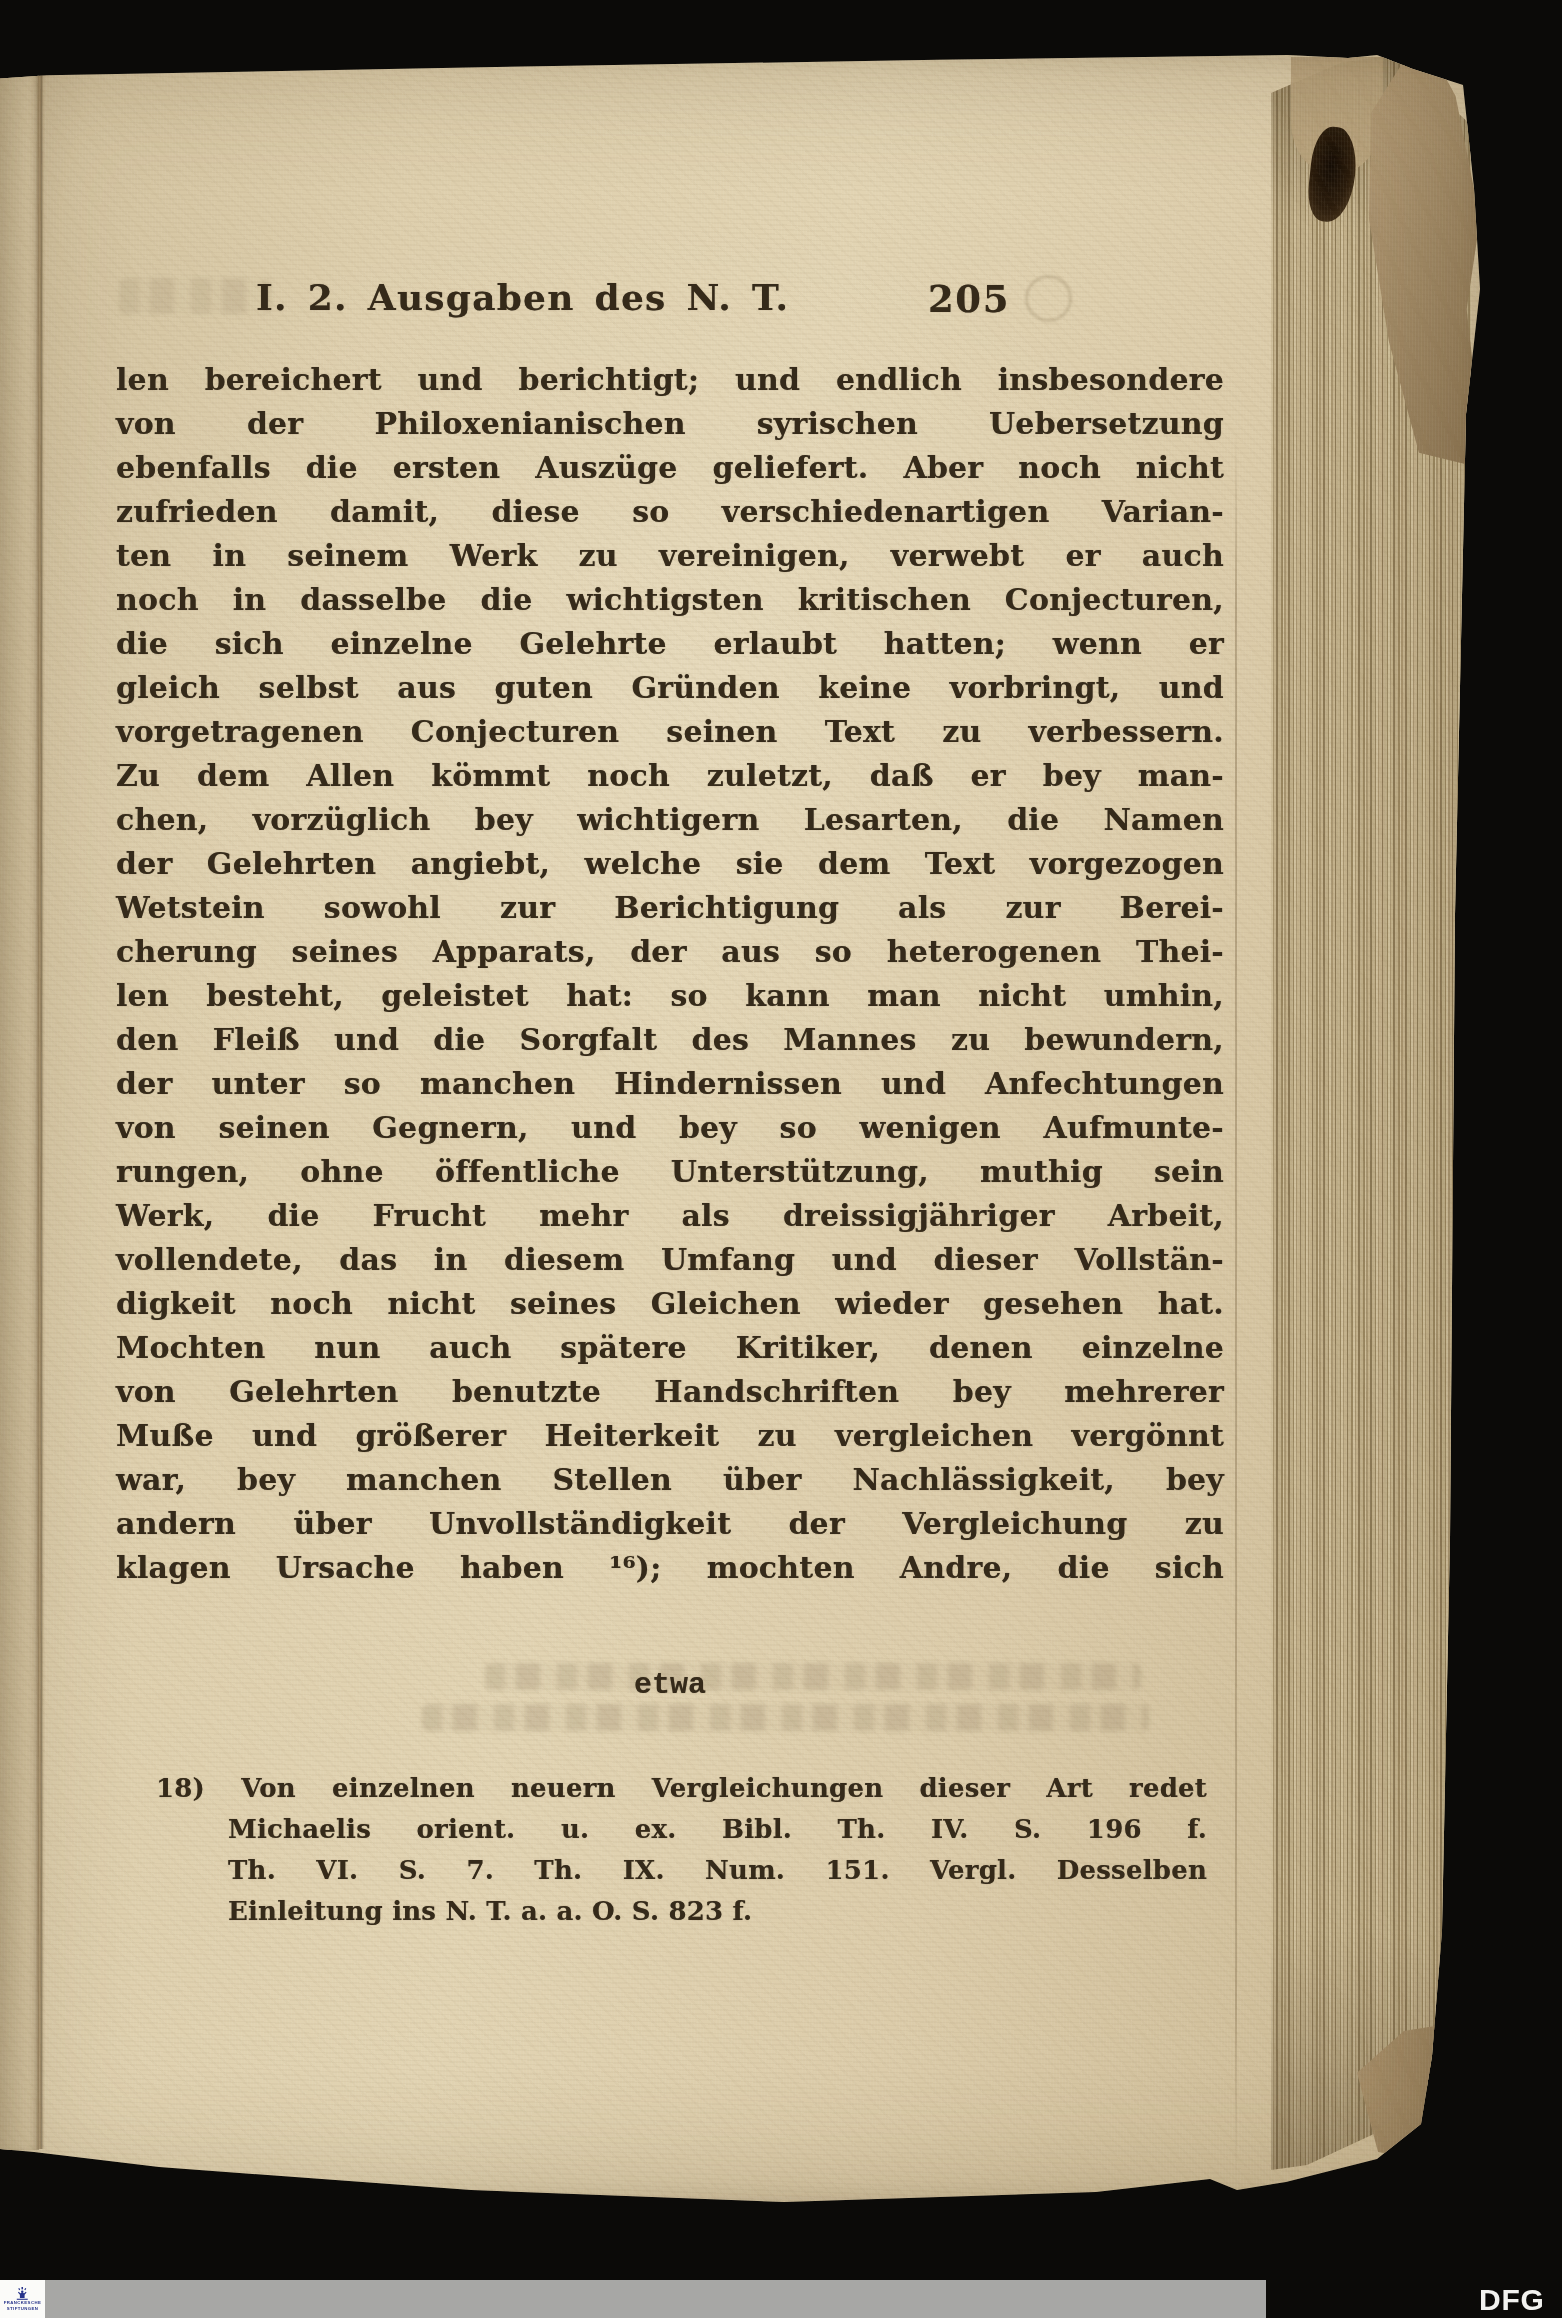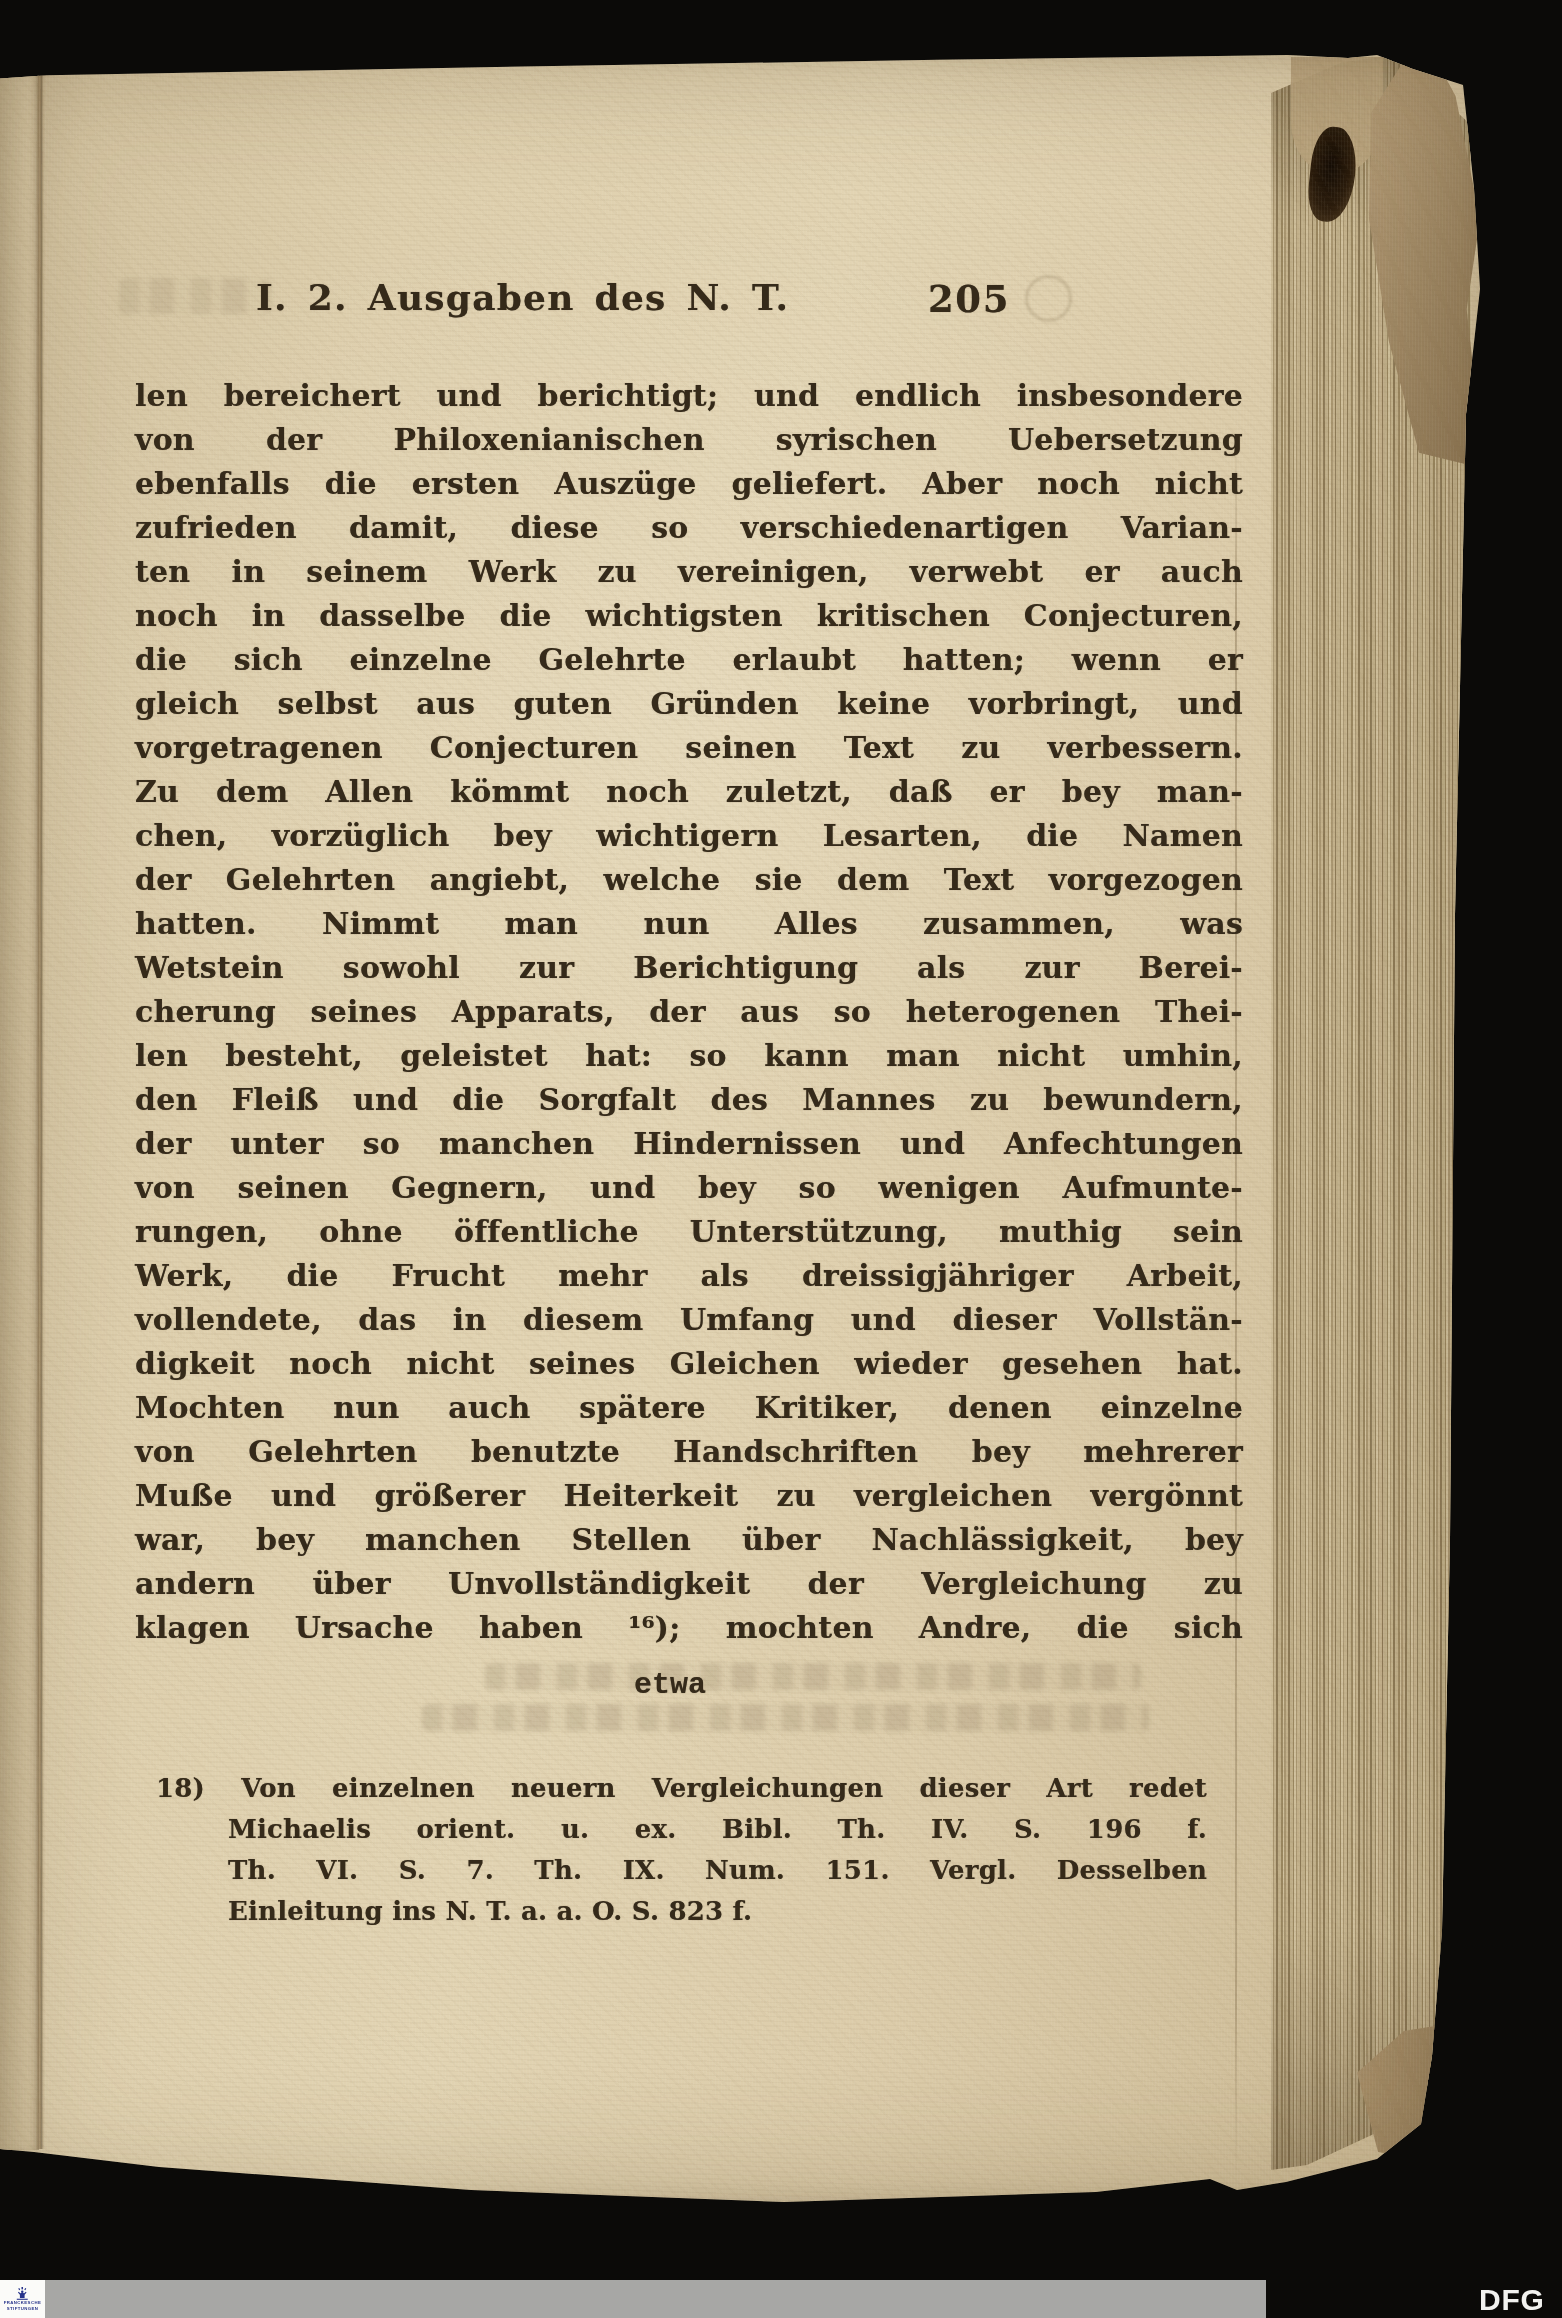--- a/index.html
+++ b/index.html
@@ -43,21 +43,21 @@
       repeating-linear-gradient(91deg, rgba(255,255,255,.04) 0 0.8px, rgba(0,0,0,0) 0.8px 3.1px),
       repeating-linear-gradient(2deg, rgba(120,98,66,.05) 0 1.6px, rgba(0,0,0,0) 1.6px 4.7px),
       repeating-linear-gradient(46deg, rgba(120,98,66,.03) 0 2.3px, rgba(0,0,0,0) 2.3px 8.6px);}
   .vignette{position:absolute;inset:0;box-shadow:inset 0 0 125px rgba(90,68,38,.3), inset 0 0 23.4px rgba(90,68,38,.15);}
 
   
   .ink{color:#352a1a;text-shadow:0 0 0.8px rgba(53,42,26,.55);font-weight:bold;}
   .header-title{position:absolute;left:256px;top:275px;font-size:36px;line-height:44px;
     letter-spacing:1.2px;word-spacing:6.3px;white-space:nowrap;z-index:5;}
   .page-number{position:absolute;left:928px;top:277px;font-size:37px;line-height:44px;letter-spacing:1.6px;z-index:5;}
-  .body-text{position:absolute;left:116px;top:374px;width:1108px;z-index:5;margin-left:19px;}
+  .body-text{position:absolute;left:116px;top:358px;width:1108px;z-index:5;}
   .bl{font-size:30px;line-height:44px;text-align:justify;text-align-last:justify;letter-spacing:0.2px;}
   .catchword-row{position:absolute;left:116px;top:1663px;width:1108px;text-align:center;
     font-size:30px;line-height:44px;z-index:5;font-family:Liberation Mono, monospace;}
   .footnote{position:absolute;left:156px;top:1768px;width:1051px;z-index:5;}
   .fl{font-size:26px;line-height:41px;padding-left:72px;text-align:justify;text-align-last:justify;letter-spacing:0.2px;}
   .fl.first{padding-left:0;}
   .fl.last{text-align:left;text-align-last:left;}
 
   
   .ghost{position:absolute;z-index:3;border-radius:6.3px;filter:blur(2px);
@@ -111,21 +111,20 @@
     <div class="bl ink">ebenfalls die ersten Auszüge geliefert. Aber noch nicht</div>
     <div class="bl ink">zufrieden damit, diese so verschiedenartigen Varian-</div>
     <div class="bl ink">ten in seinem Werk zu vereinigen, verwebt er auch</div>
     <div class="bl ink">noch in dasselbe die wichtigsten kritischen Conjecturen,</div>
     <div class="bl ink">die sich einzelne Gelehrte erlaubt hatten; wenn er</div>
     <div class="bl ink">gleich selbst aus guten Gründen keine vorbringt, und</div>
     <div class="bl ink">vorgetragenen Conjecturen seinen Text zu verbessern.</div>
     <div class="bl ink">Zu dem Allen kömmt noch zuletzt, daß er bey man-</div>
     <div class="bl ink">chen, vorzüglich bey wichtigern Lesarten, die Namen</div>
     <div class="bl ink">der Gelehrten angiebt, welche sie dem Text vorgezogen</div>
-    <div class="bl ink">hatten. Nimmt man nun Alles zusammen, was</div>
     <div class="bl ink">Wetstein sowohl zur Berichtigung als zur Berei-</div>
     <div class="bl ink">cherung seines Apparats, der aus so heterogenen Thei-</div>
     <div class="bl ink">len besteht, geleistet hat: so kann man nicht umhin,</div>
     <div class="bl ink">den Fleiß und die Sorgfalt des Mannes zu bewundern,</div>
     <div class="bl ink">der unter so manchen Hindernissen und Anfechtungen</div>
     <div class="bl ink">von seinen Gegnern, und bey so wenigen Aufmunte-</div>
     <div class="bl ink">rungen, ohne öffentliche Unterstützung, muthig sein</div>
     <div class="bl ink">Werk, die Frucht mehr als dreissigjähriger Arbeit,</div>
     <div class="bl ink">vollendete, das in diesem Umfang und dieser Vollstän-</div>
     <div class="bl ink">digkeit noch nicht seines Gleichen wieder gesehen hat.</div>

